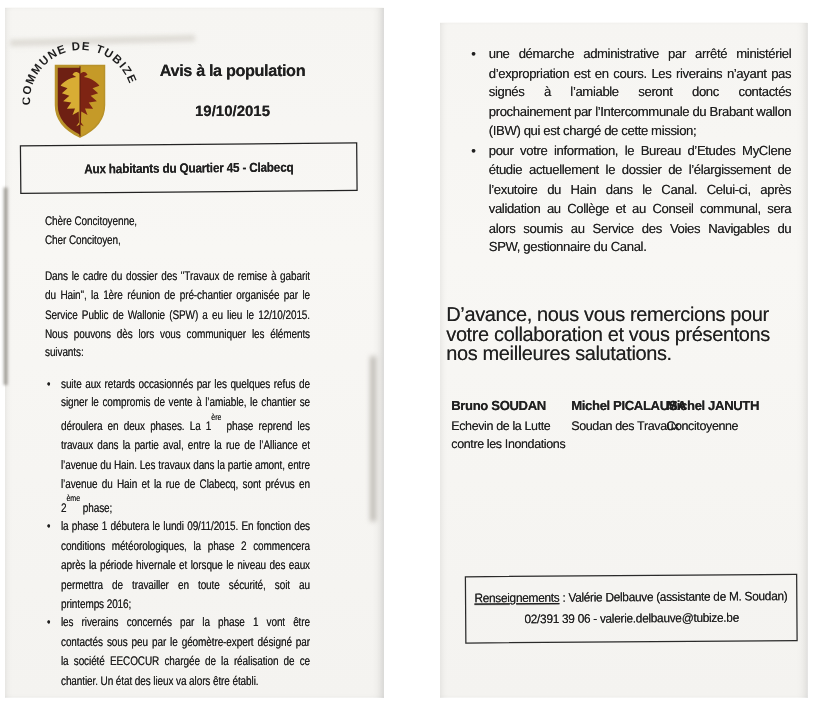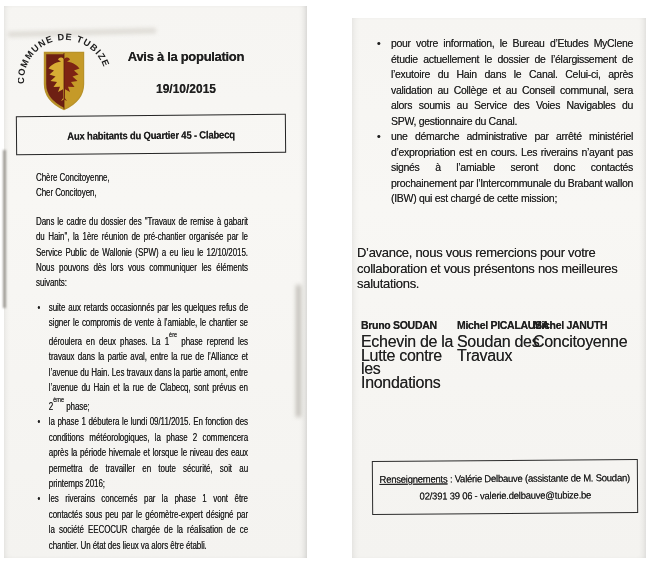--- a/index.html
+++ b/index.html
@@ -37,27 +37,27 @@
   .intro{margin-bottom:9px;}
   ul.blist{margin:0;padding:0;list-style:none;}
   ul.blist li{position:relative;padding-left:16px;}
   ul.blist li::before{content:"\2022";position:absolute;left:2px;top:0;}
   ul.blist li.no-marker::before{content:"";}
   sup.ord{font-size:7px;position:relative;top:-3.5px;letter-spacing:0;}
 
   .flow-right{position:absolute;left:375px;top:36px;width:258px;}
   .flow-right .bodytxt{font-size:10.5px;letter-spacing:-0.3px;line-height:15.5px;text-align:justify;
     text-shadow:0 0 .35px rgba(30,30,30,.7);}
-  .closing{position:absolute;left:357px;top:245px;width:286px;font-size:13px;letter-spacing:-0.3px;
+  .closing{position:absolute;left:357px;top:245px;width:286px;font-size:16px;letter-spacing:-0.3px;
     line-height:15.5px;text-align:left;text-shadow:0 0 .35px rgba(30,30,30,.7);}
 
   .sig{position:absolute;top:319px;}
   .sig-name{font-size:10.5px;font-weight:bold;letter-spacing:-0.3px;margin-bottom:4px;
     text-shadow:0 0 .35px rgba(25,25,25,.8);white-space:nowrap;}
-  .sig-role{font-size:16px;letter-spacing:-0.3px;line-height:13.5px;text-shadow:0 0 .3px rgba(30,30,30,.7);}
+  .sig-role{font-size:10px;letter-spacing:-0.3px;line-height:13.5px;text-shadow:0 0 .3px rgba(30,30,30,.7);}
   .sig-1{left:361px;width:96px;}
   .sig-2{left:457px;width:104px;}
   .sig-3{left:533px;width:86px;}
 
   .contact-box{position:absolute;left:372px;top:460px;width:264px;height:52px;
     border:1.6px solid #2a2a2a;transform:rotate(-0.4deg);
     display:flex;flex-direction:column;align-items:center;justify-content:center;}
   .contact-line{font-size:10px;letter-spacing:-0.25px;line-height:17px;white-space:nowrap;
     transform:scaleX(.95);text-shadow:0 0 .35px rgba(25,25,25,.8);}
   .contact-label{text-decoration:underline;}
@@ -121,22 +121,22 @@
     <ul class="blist bodytxt">
       <li><span>suite aux retards occasionnés par les quelques refus de signer le compromis de vente à l’amiable, le chantier se déroulera en deux phases. La 1</span><sup class="ord">ère</sup><span> phase reprend les travaux dans la partie aval, entre la rue de l’Alliance et l’avenue du Hain. Les travaux dans la partie amont, entre l’avenue du Hain et la rue de Clabecq, sont prévus en 2</span><sup class="ord">ème</sup><span> phase;</span></li>
       <li>la phase 1 débutera le lundi 09/11/2015. En fonction des conditions météorologiques, la phase 2 commencera après la période hivernale et lorsque le niveau des eaux permettra de travailler en toute sécurité, soit au printemps 2016;</li>
       <li>les riverains concernés par la phase 1 vont être contactés sous peu par le géomètre-expert désigné par la société EECOCUR chargée de la réalisation de ce chantier. Un état des lieux va alors être établi.</li>
     </ul>
   </div>
 </div>
 
 <div class="flow-right">
   <ul class="blist bodytxt">
+    <li>une démarche administrative par arrêté ministériel d’expropriation est en cours. Les riverains n’ayant pas signés à l’amiable seront donc contactés prochainement par l’Intercommunale du Brabant wallon (IBW) qui est chargé de cette mission;</li>
     <li>pour votre information, le Bureau d’Etudes MyClene étudie actuellement le dossier de l’élargissement de l’exutoire du Hain dans le Canal. Celui-ci, après validation au Collège et au Conseil communal, sera alors soumis au Service des Voies Navigables du SPW, gestionnaire du Canal.</li>
-    <li>une démarche administrative par arrêté ministériel d’expropriation est en cours. Les riverains n’ayant pas signés à l’amiable seront donc contactés prochainement par l’Intercommunale du Brabant wallon (IBW) qui est chargé de cette mission;</li>
   </ul>
 </div>
 
 <div class="closing">D’avance, nous vous remercions pour votre collaboration et vous présentons nos meilleures salutations.</div>
 
 <div class="sig sig-1">
   <div class="sig-name">Bruno SOUDAN</div>
   <div class="sig-role">Echevin de la Lutte contre les Inondations</div>
 </div>
 <div class="sig sig-2">

